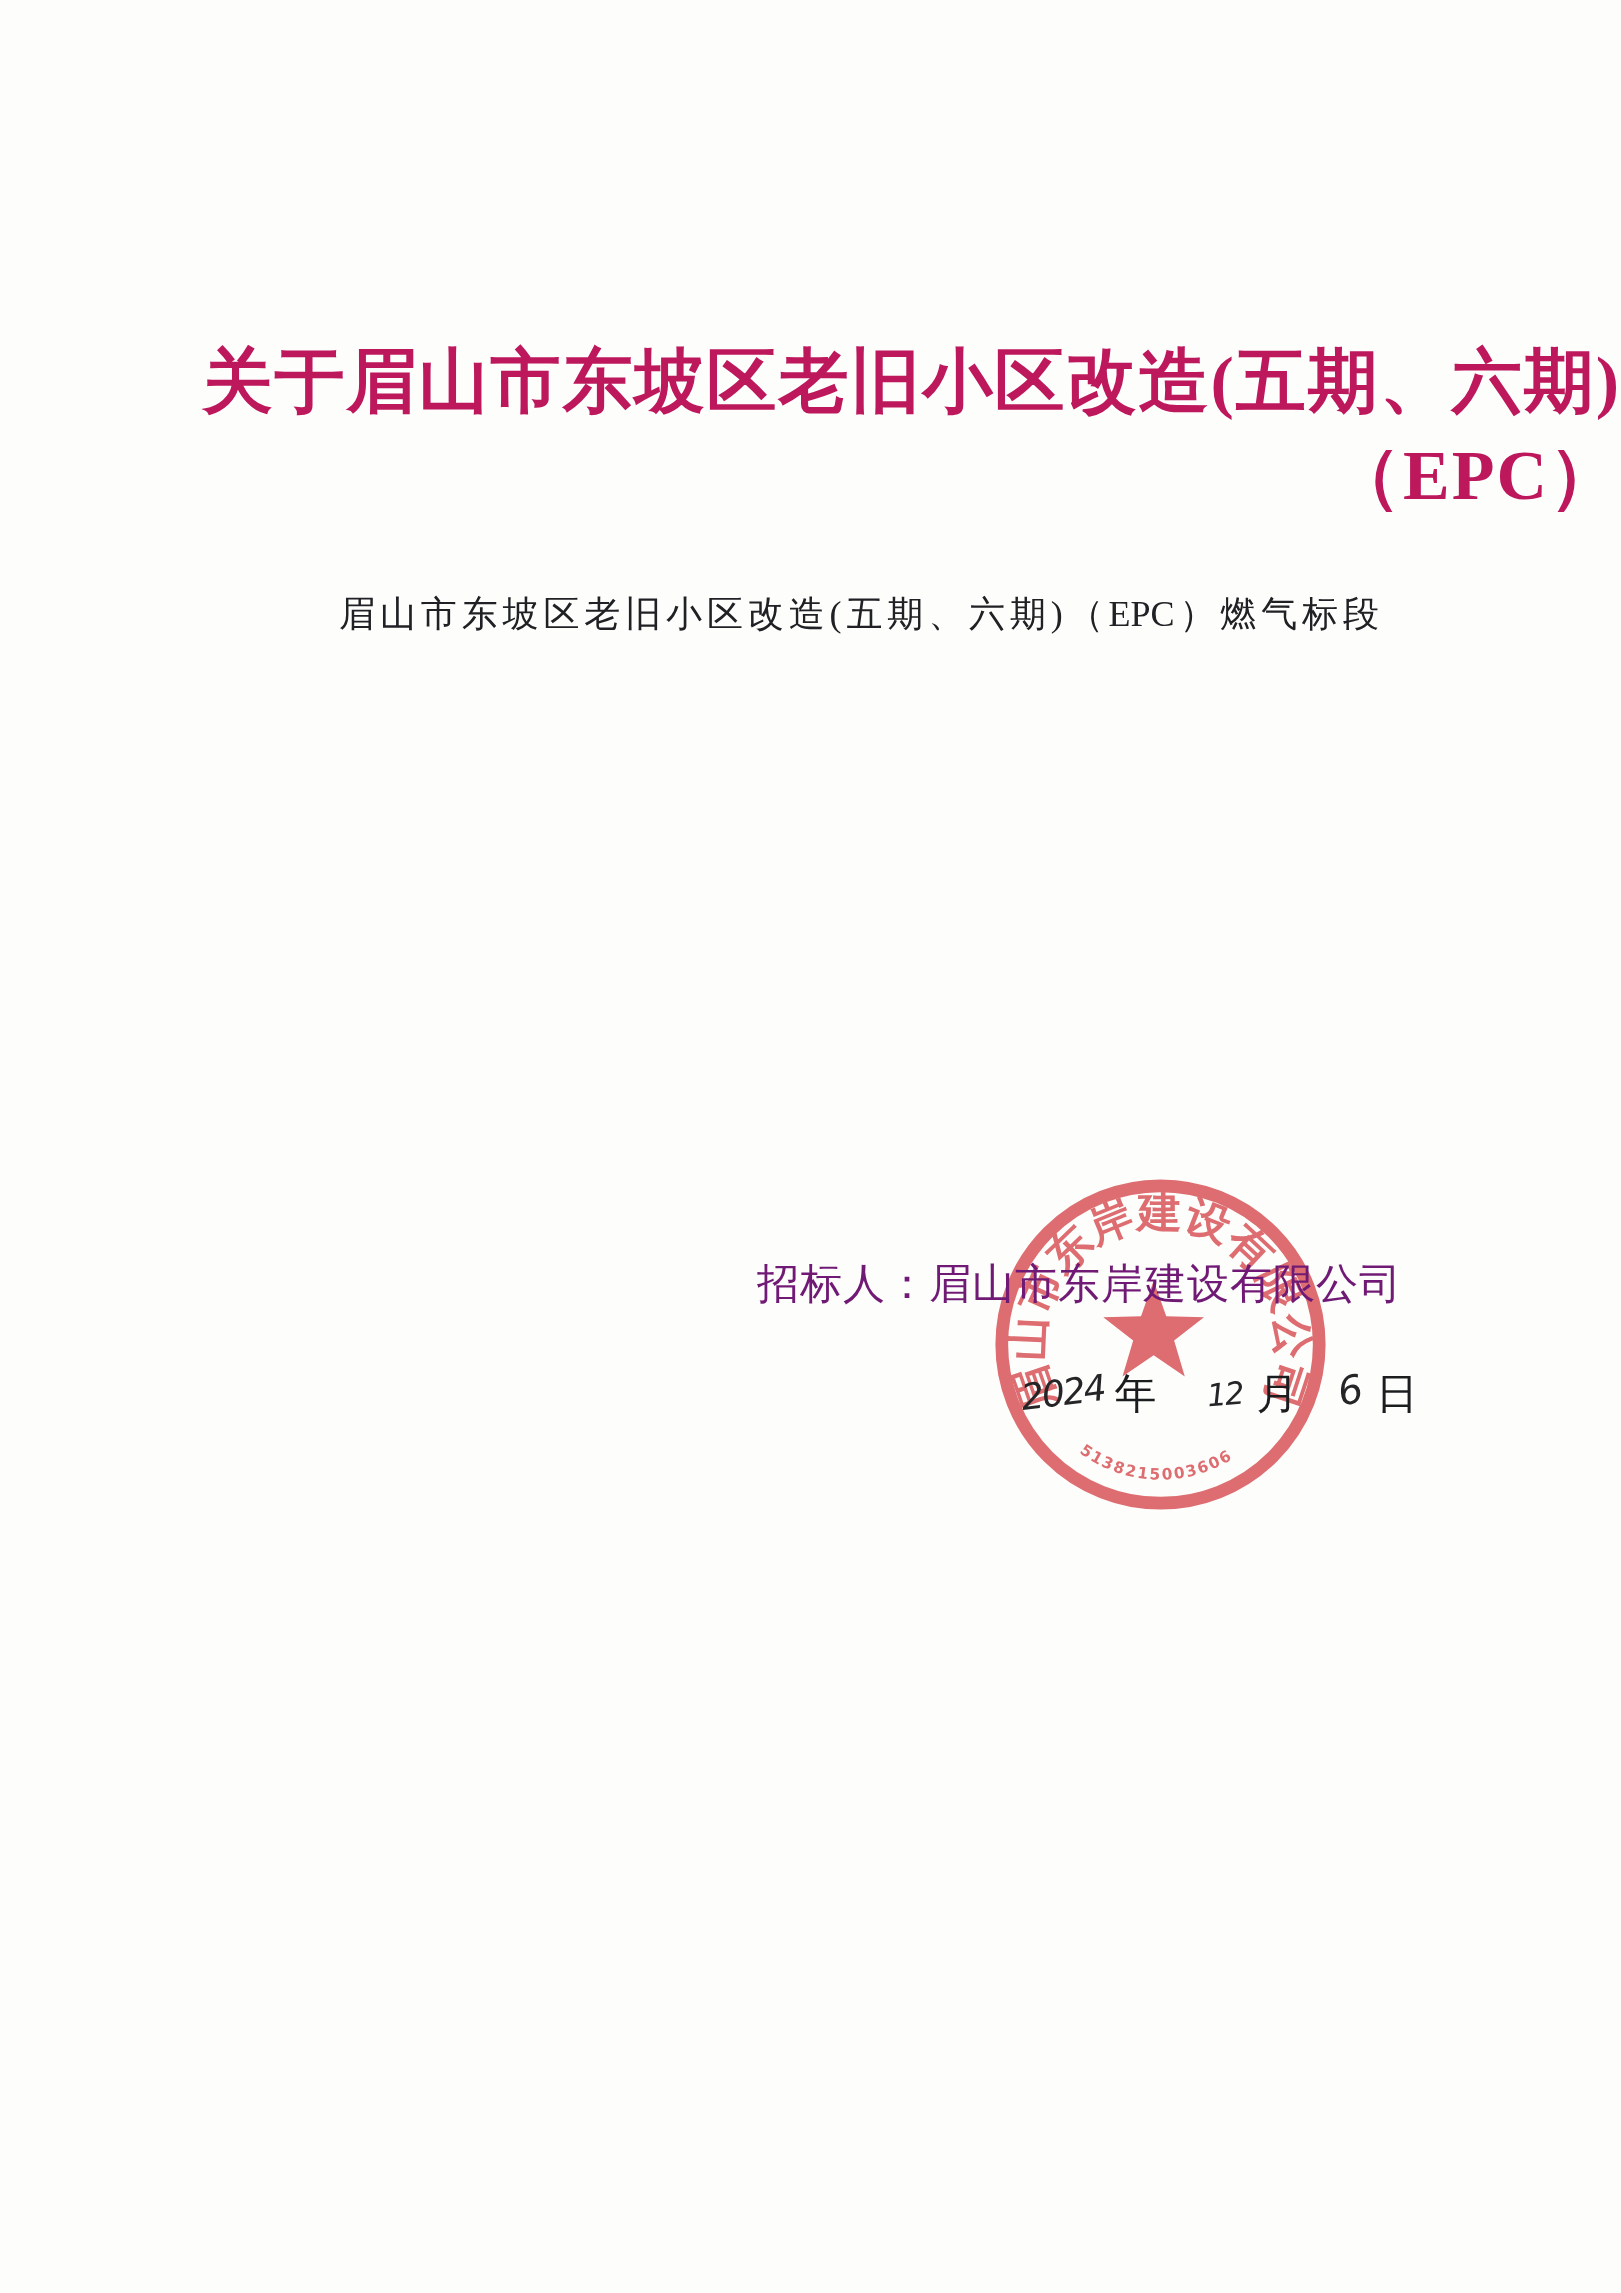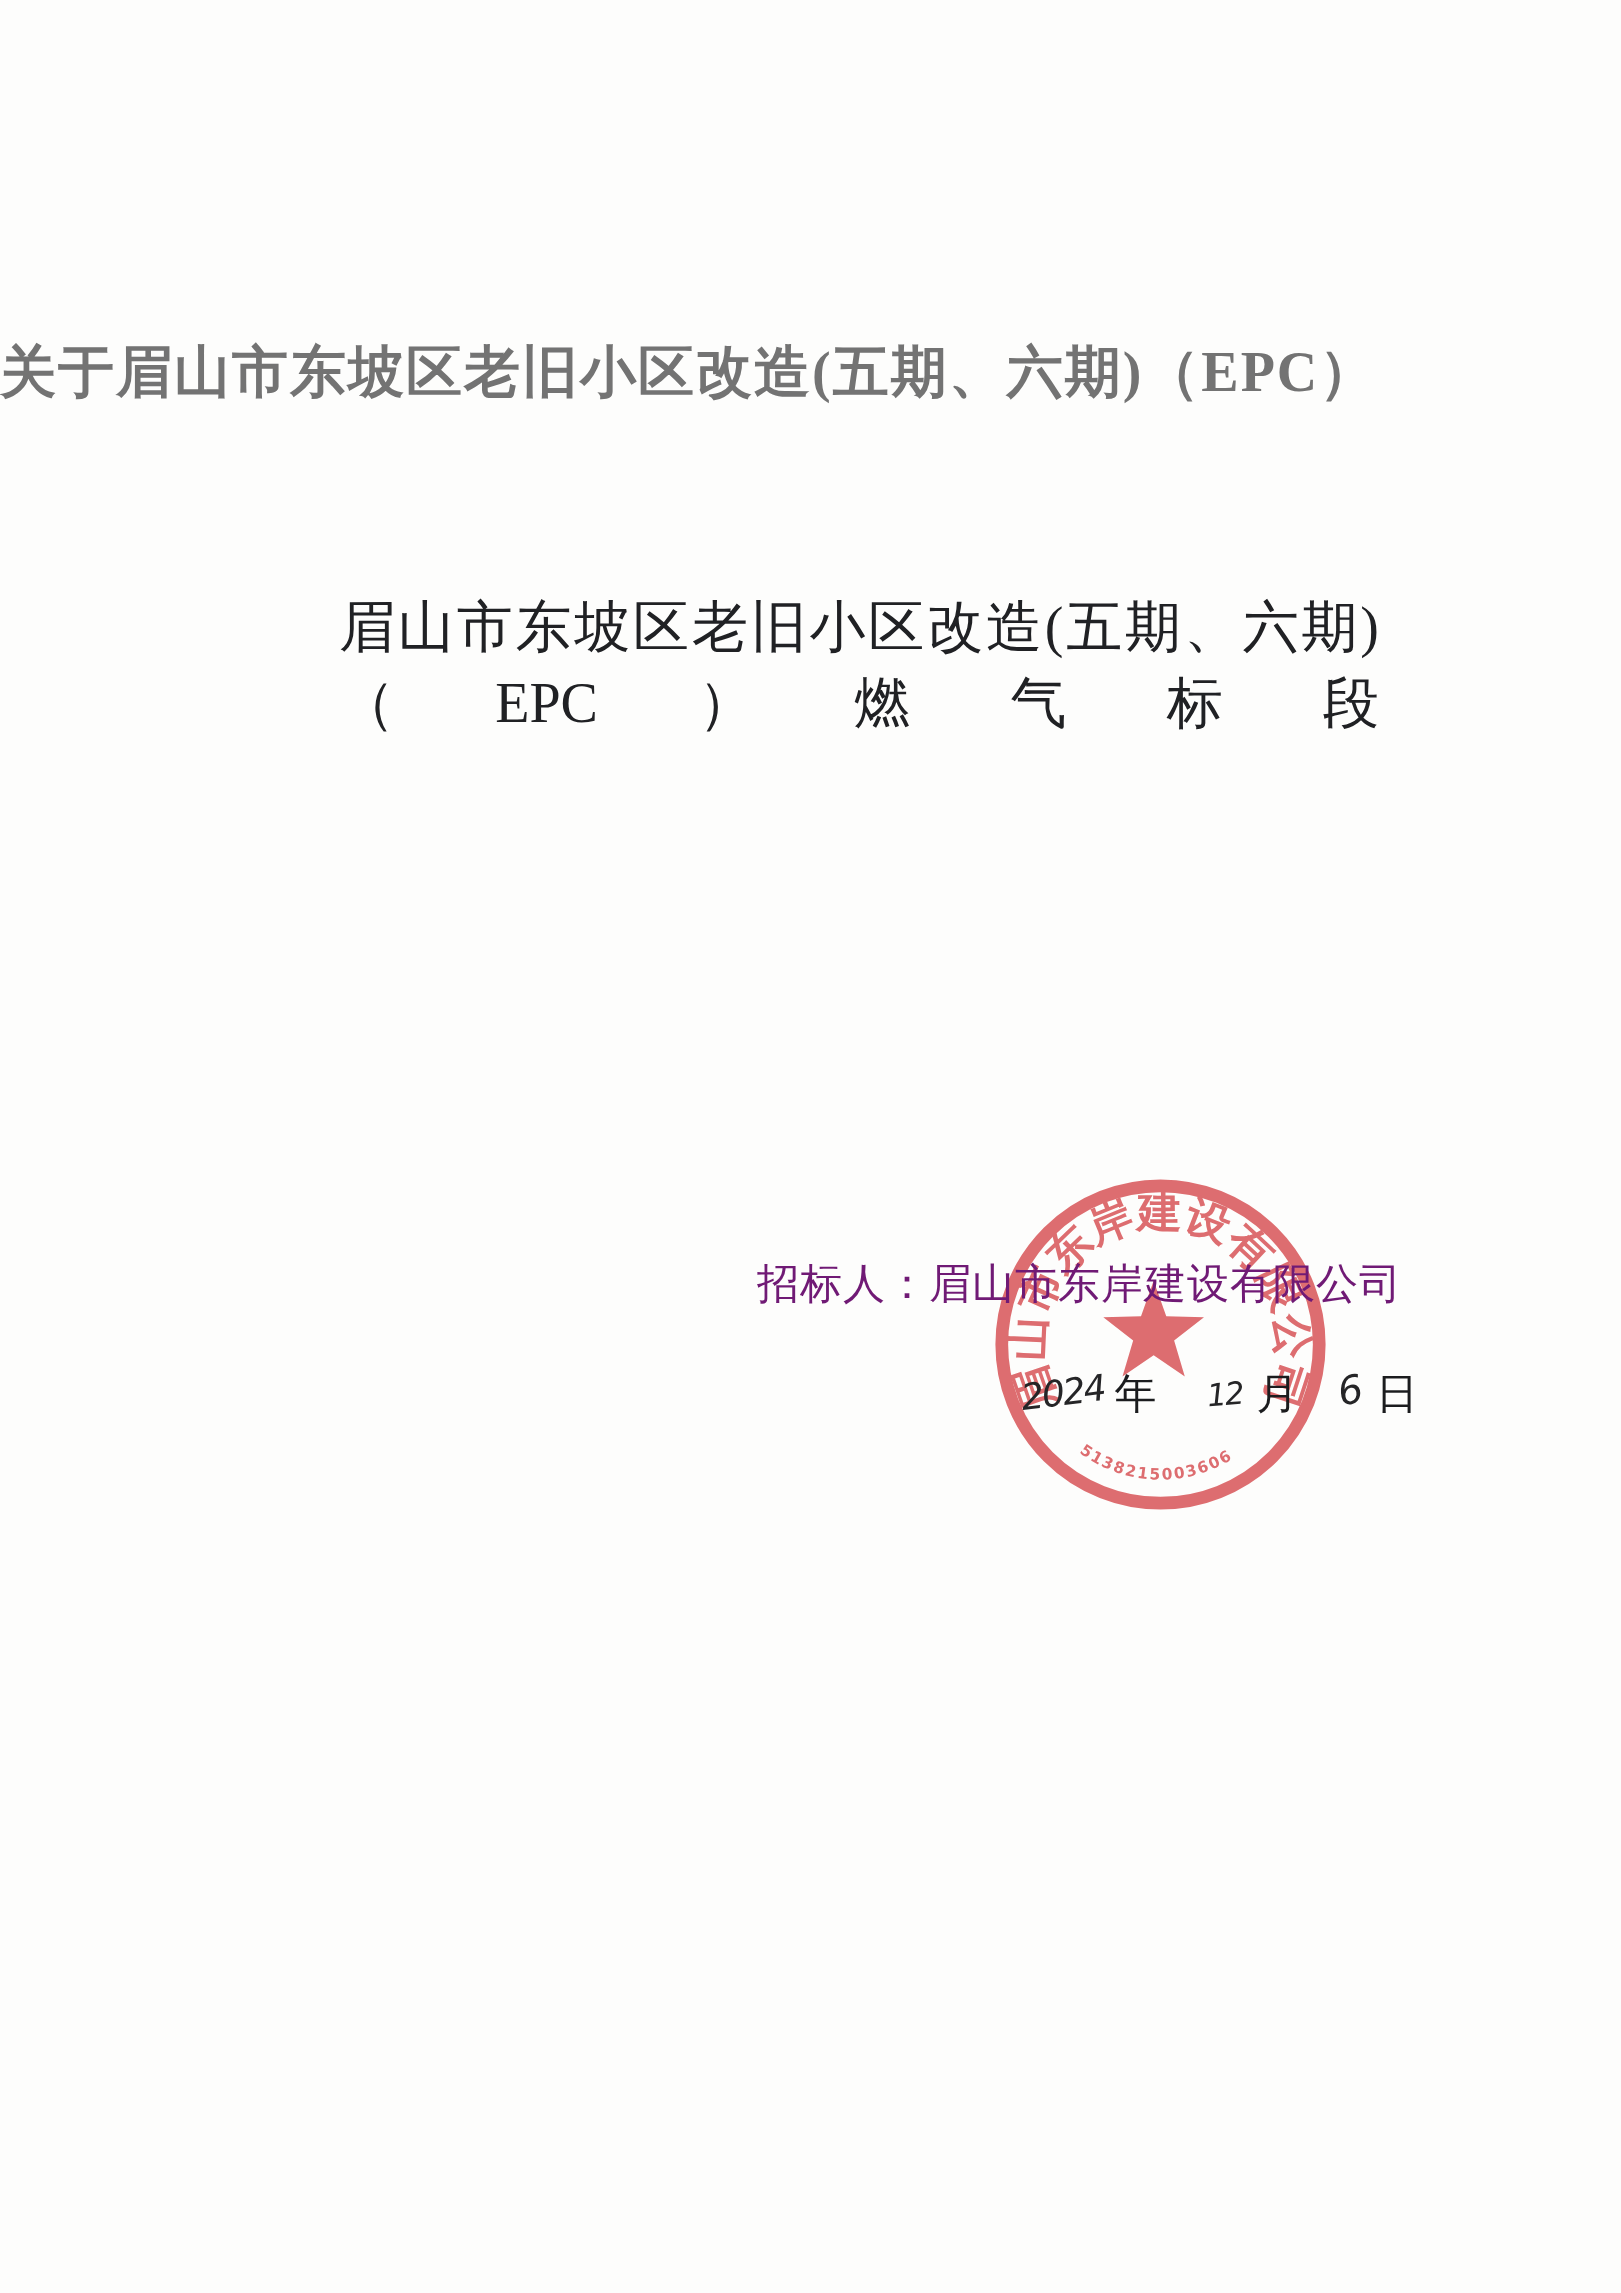--- a/index.html
+++ b/index.html
@@ -10,34 +10,34 @@
     height: 2294px;
     background: #fdfdfc;
     overflow: hidden;
     font-family: "Liberation Serif", "DejaVu Serif", serif;
     color: #1c1c1e;
   }
   .title-line {
     position: absolute;
     left: 0;
     width: 100%;
-    text-align: left;
-    font-size: 56px;
+    text-align: right;
+    font-size: 70px;
     font-weight: bold;
     letter-spacing: 2px;
-    color: #737373;
+    color: #be185d;
   }
   .title-1 { top: 335px; }
   .title-2 { top: 441px; }
 
   .body-line {
     position: absolute;
     left: 250px;
     width: 1129px;
-    font-size: 56px;
+    font-size: 36px;
     color: #202124;
     white-space: nowrap;
   }
   .just {
     white-space: normal;
     text-align: justify;
     text-align-last: justify;
   }
   .para-1 { top: 590px; padding-left: 89px; }
   .para-2 { top: 701px; }

